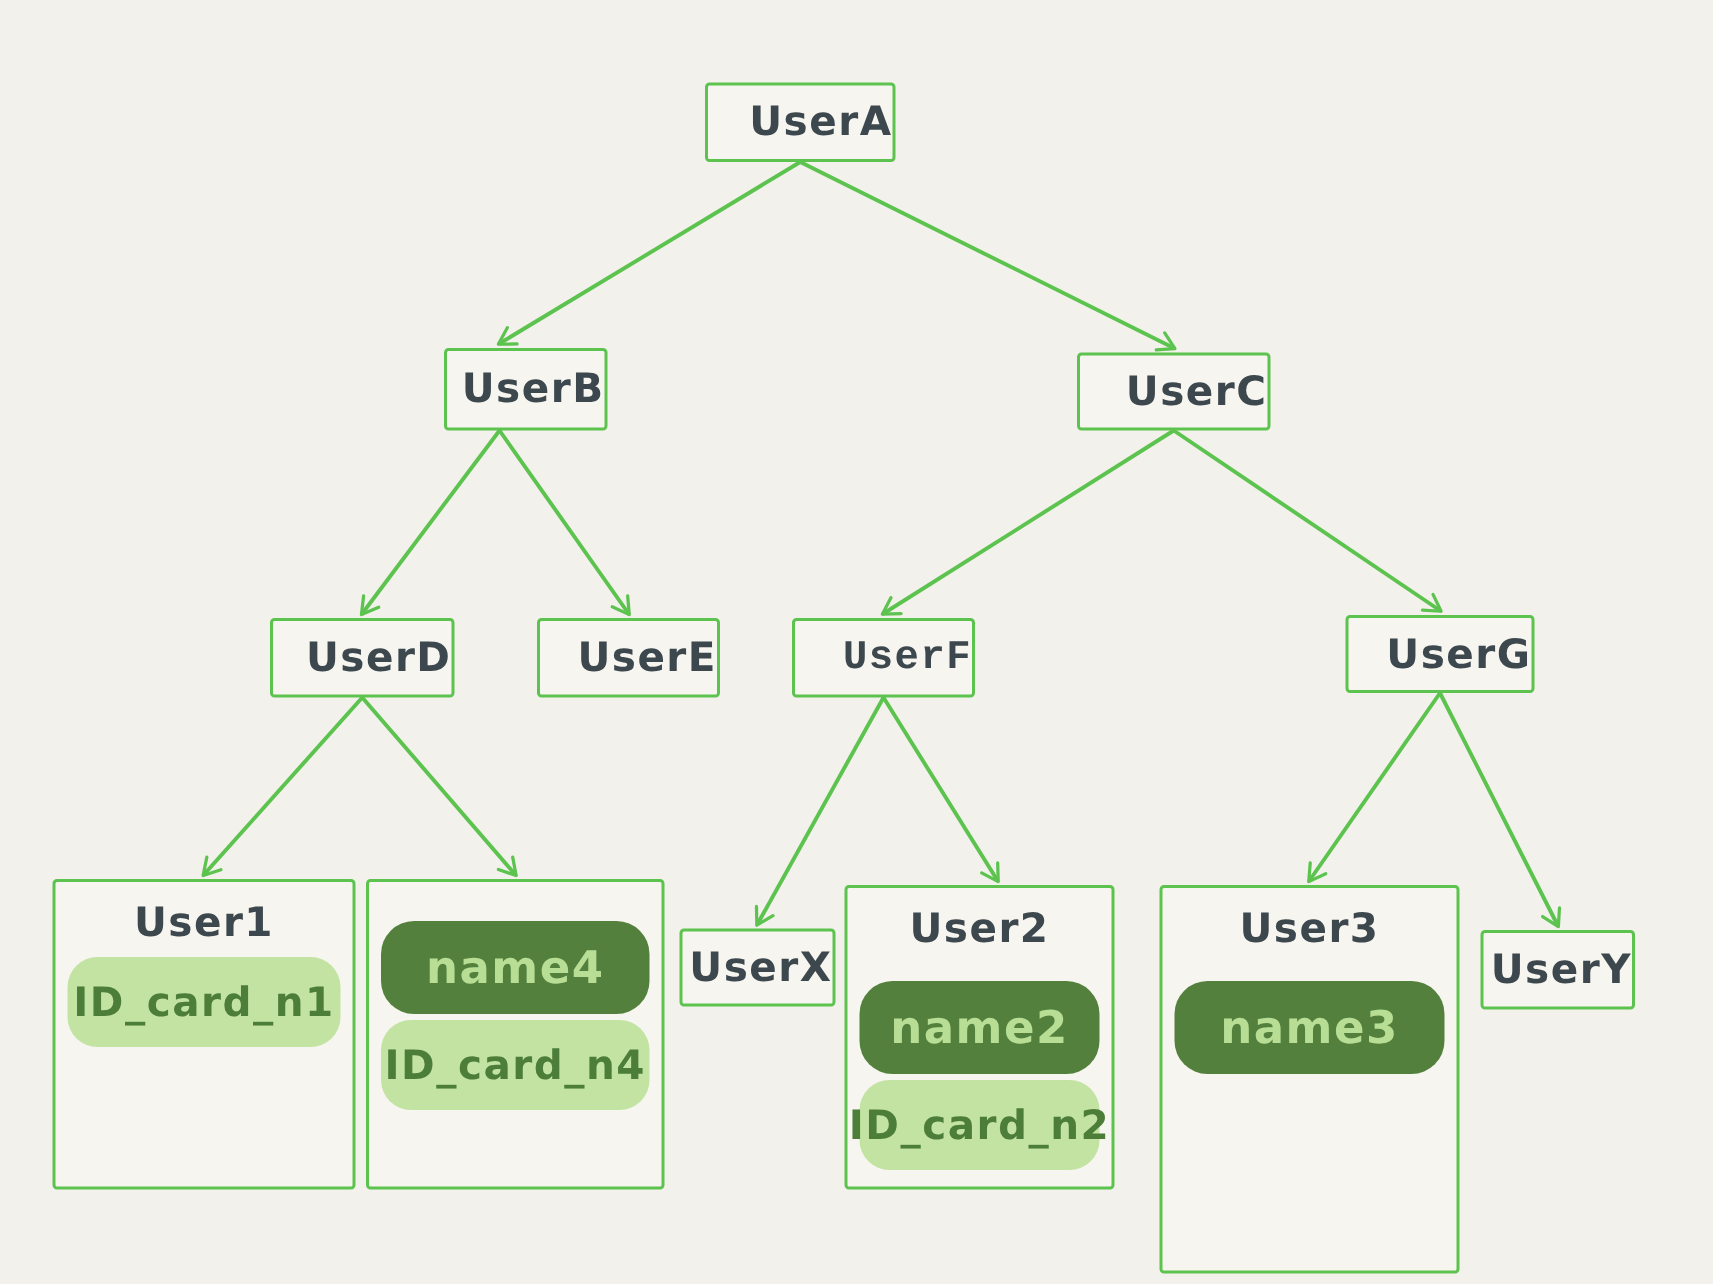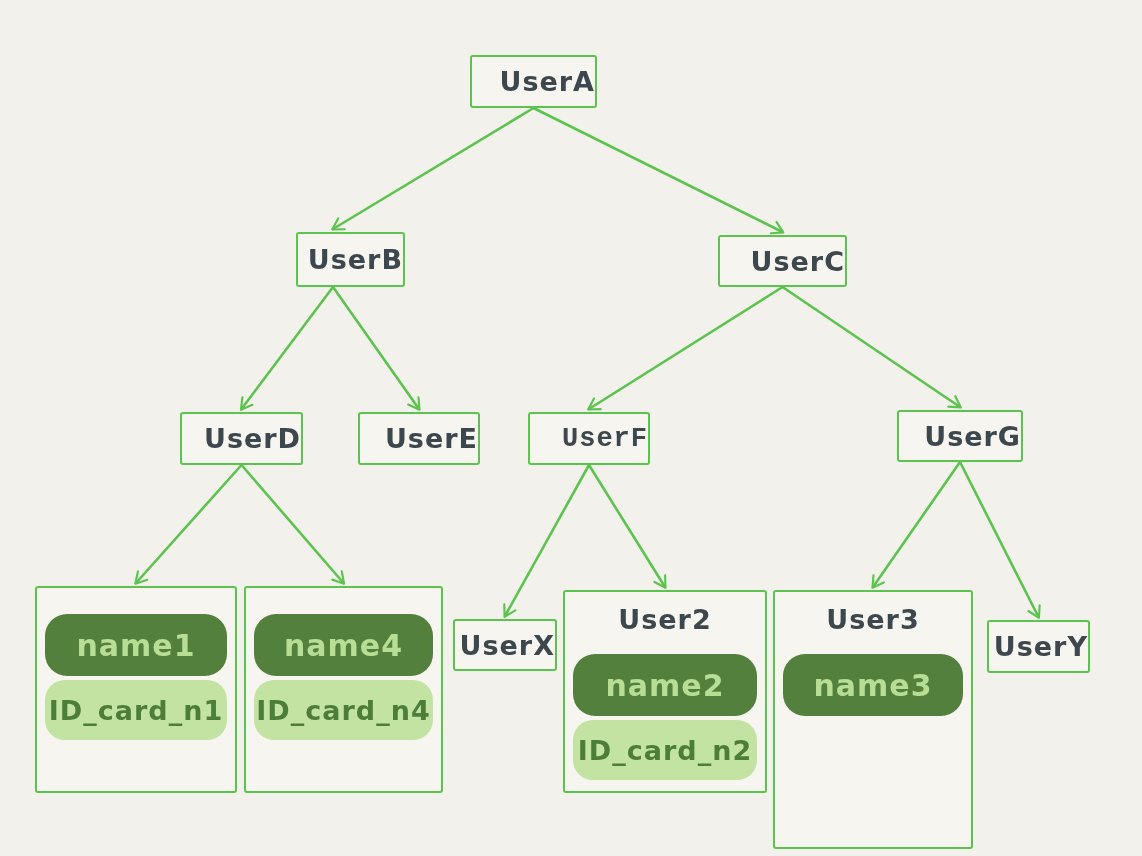--- a/index.html
+++ b/index.html
@@ -90,39 +90,37 @@
       <div class="node box" style="left: 358px; top: 412px; width: 122px; height: 53px;">
         <span class="label">UserE</span>
       </div>
       <div class="node box" style="left: 528px; top: 412px; width: 122px; height: 53px; font-family: Liberation Mono, monospace;">
         <span class="label">UserF</span>
       </div>
       <div class="node box" style="left: 897px; top: 410px; width: 126px; height: 52px;">
         <span class="label">UserG</span>
       </div>
       <div class="node card" style="left: 35px; top: 586px; width: 202px; height: 207px;">
-        <div class="pill dark">
-          <span>name1</span>
-        </div>
+        <div class="card-title">User1</div>
         <div class="pill light">
           <span>ID_card_n1</span>
         </div>
       </div>
       <div class="node card" style="left: 244px; top: 586px; width: 199px; height: 207px;">
         <div class="pill dark">
           <span>name4</span>
         </div>
         <div class="pill light">
           <span>ID_card_n4</span>
         </div>
       </div>
       <div class="node box" style="left: 453px; top: 619px; width: 104px; height: 52px;">
         <span class="label">UserX</span>
       </div>
-      <div class="node card" style="left: 563px; top: 590px; width: 204px; height: 203px;">
+      <div class="node card" style="left: 563px; top: 590px; width: 180px; height: 203px;">
         <div class="card-title">User2</div>
         <div class="pill dark">
           <span>name2</span>
         </div>
         <div class="pill light">
           <span>ID_card_n2</span>
         </div>
       </div>
       <div class="node card" style="left: 773px; top: 590px; width: 200px; height: 259px;">
         <div class="card-title">User3</div>

